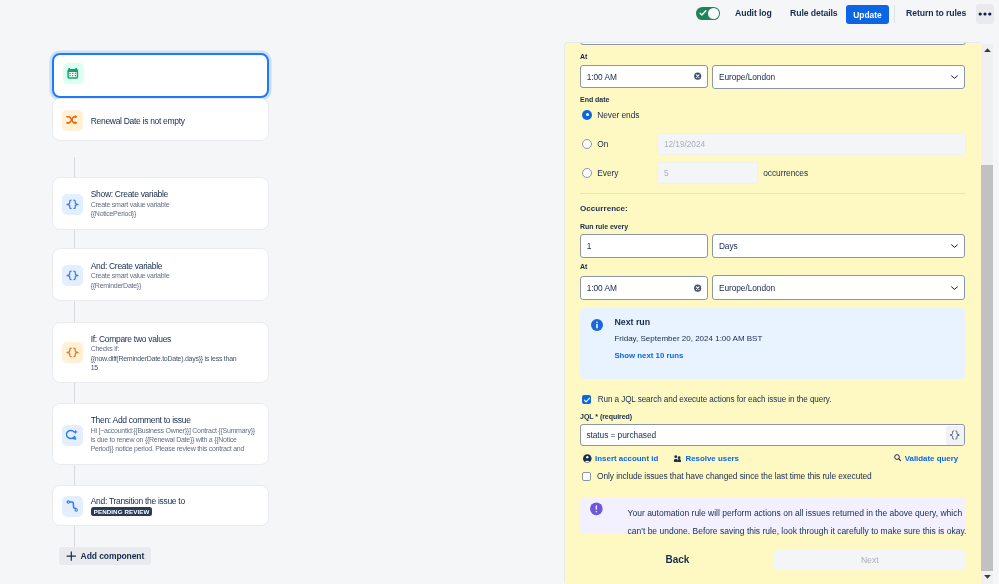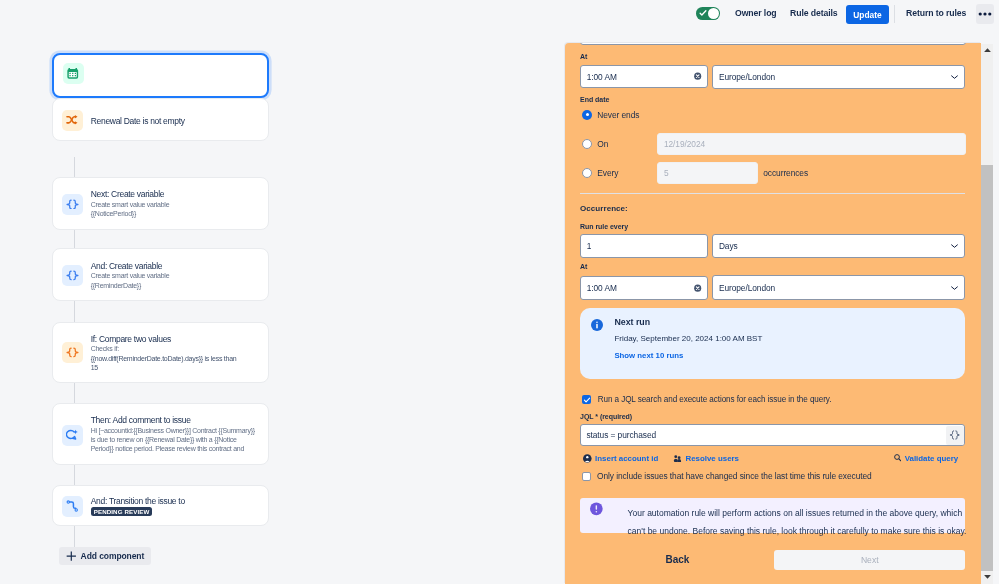--- a/index.html
+++ b/index.html
@@ -23,52 +23,52 @@
   .card.sel{border:2px solid #1d7afc;box-shadow:0 0 0 2.6px rgba(101,163,252,0.28);}
   .card-ic{position:absolute;left:9px;width:21px;height:21px;border-radius:5px;display:flex;align-items:center;justify-content:center;}
   .card-body{position:absolute;left:38.2px;right:5px;}
   .card-title{font-size:8.5px;font-weight:400;color:#172b4d;line-height:10.7px;letter-spacing:-0.3px;}
   .card-sub{font-size:7.0px;color:#626f86;line-height:9.3px;letter-spacing:-0.26px;}
   .lozenge{display:inline-block;background:#283b59;color:#fff;font-size:6.2px;font-weight:700;letter-spacing:0.1px;padding:0px 3px;border-radius:2.5px;margin-top:0px;line-height:9.1px;position:absolute;top:11.2px;left:0;}
   .addbtn{position:absolute;left:59.2px;top:547px;width:91.7px;height:18.1px;background:#e9eaee;border-radius:3px;cursor:pointer;}
   .addbtn .lab{position:absolute;left:21.4px;top:4.2px;font-size:8.5px;color:#172b4d;font-weight:700;letter-spacing:-0.08px;}
 
   
-  .panel{position:absolute;left:565.3px;top:42.8px;width:415.7px;height:541.2px;background:#fdba74;border-radius:4px 0 0 0;overflow:hidden;box-shadow:-1px -1px 0 0 rgba(9,30,66,0.06);}
+  .panel{position:absolute;left:565.3px;top:42.8px;width:415.7px;height:541.2px;background:#fef9c3;border-radius:4px 0 0 0;overflow:hidden;box-shadow:-1px -1px 0 0 rgba(9,30,66,0.06);}
   .lbl{position:absolute;font-size:7.0px;color:#172b4d;font-weight:700;letter-spacing:-0.05px;white-space:nowrap;}
   .sect{position:absolute;font-size:8px;color:#172b4d;font-weight:700;letter-spacing:0.05px;}
   .field{position:absolute;box-sizing:border-box;border:1px solid #8b96a8;border-radius:3px;background:#fff;font-size:8.35px;color:#172b4d;display:flex;align-items:center;padding-left:5.6px;letter-spacing:-0.06px;}
   .field.dis{background:#f4f5f7;border:1px solid #f0f1f3;color:#a9b0bd;}
   .radio{position:absolute;width:10px;height:10px;border-radius:50%;box-sizing:border-box;border:1.2px solid #8b96a8;background:#fff;cursor:pointer;}
   .radio.on{border:none;background:#0c66e4;}
   .radio.on::after{content:"";position:absolute;left:3.4px;top:3.4px;width:3.2px;height:3.2px;border-radius:50%;background:#fff;}
   .rlab{position:absolute;font-size:8.4px;color:#172b4d;white-space:nowrap;letter-spacing:-0.08px;}
   .divider{position:absolute;height:1px;background:#dfe1e6;}
-  .infobox{position:absolute;background:#e9f2ff;border-radius:10px;}
+  .infobox{position:absolute;background:#e9f2ff;border-radius:3px;}
   .warnbox{position:absolute;background:#f3f0ff;border-radius:3px;}
   .cbx{position:absolute;width:8.8px;height:8.6px;box-sizing:border-box;border:1.2px solid #8b96a8;border-radius:2px;background:#fff;cursor:pointer;}
   .cbx.on{background:#0c66e4;border:none;}
   .lnk{position:absolute;font-size:7.9px;color:#0c66e4;font-weight:700;white-space:nowrap;cursor:pointer;}
   .sb{position:absolute;left:981.3px;top:43.6px;width:12px;height:540.4px;background:#f0f0f0;}
   .sb-arrow{position:absolute;left:0;width:12px;height:13px;display:flex;align-items:center;justify-content:center;cursor:pointer;}
   .sb-thumb{position:absolute;left:0px;width:12px;background:#c1c1c1;cursor:pointer;}
 </style>
 </head>
 <body>
 
 <div class="page">
 
   <div class="header">
     <div class="toggle">
       <svg class="chk" viewBox="0 0 12 12">
           <path d="M1.7 6.3 L4.3 8.9 L10.3 2.7" stroke="#ffffff" stroke-width="2" fill="none" stroke-linecap="round" stroke-linejoin="round"></path>
         </svg>
       <div class="knob"></div>
     </div>
-    <div class="hdr-link" style="left:735px">Owner log</div>
+    <div class="hdr-link" style="left:735px">Audit log</div>
     <div class="hdr-link" style="left:790px">Rule details</div>
     <div class="btn-update">Update</div>
     <div class="hdr-sep"></div>
     <div class="hdr-link" style="left:906px">Return to rules</div>
     <div class="more-btn">
       <svg width="14" height="4" viewBox="0 0 14 4">
           <circle cx="2.2" cy="2" r="1.6" fill="#0d1c3e"></circle>
           <circle cx="7" cy="2" r="1.6" fill="#0d1c3e"></circle>
           <circle cx="11.8" cy="2" r="1.6" fill="#0d1c3e"></circle>
         </svg>
@@ -116,21 +116,21 @@
     </div>
 
     <div class="card" style="top:177px;height:52.5px">
       <div class="card-ic" style="top:15.5px;background:#e3efff">
         <svg width="13" height="10.8" viewBox="0 0 26 22">
           <path d="M10.2 2.3 C7.7 2.3 7.3 3.4 7.3 5.6 V7.6 C7.3 9.6 6.3 10.6 2.0 10.8 V11.2 C6.3 11.4 7.3 12.4 7.3 14.4 V16.4 C7.3 18.6 7.7 19.7 10.2 19.7" stroke="#3d7fef" stroke-width="2.6" fill="none" stroke-linecap="round" stroke-linejoin="round"></path>
           <path d="M15.8 2.3 C18.3 2.3 18.7 3.4 18.7 5.6 V7.6 C18.7 9.6 19.7 10.6 24.0 10.8 V11.2 C19.7 11.4 18.7 12.4 18.7 14.4 V16.4 C18.7 18.6 18.3 19.7 15.8 19.7" stroke="#3d7fef" stroke-width="2.6" fill="none" stroke-linecap="round" stroke-linejoin="round"></path>
         </svg>
       </div>
       <div class="card-body" style="top:11px">
-        <div class="card-title">Next: Create variable</div>
+        <div class="card-title">Show: Create variable</div>
         <div class="card-sub">Create smart value variable</div>
         <div class="card-sub">{{NoticePeriod}}</div>
       </div>
     </div>
 
     <div class="card" style="top:248px;height:53px">
       <div class="card-ic" style="top:16px;background:#e3efff">
         <svg width="13" height="10.8" viewBox="0 0 26 22">
           <path d="M10.2 2.3 C7.7 2.3 7.3 3.4 7.3 5.6 V7.6 C7.3 9.6 6.3 10.6 2.0 10.8 V11.2 C6.3 11.4 7.3 12.4 7.3 14.4 V16.4 C7.3 18.6 7.7 19.7 10.2 19.7" stroke="#3d7fef" stroke-width="2.6" fill="none" stroke-linecap="round" stroke-linejoin="round"></path>
           <path d="M15.8 2.3 C18.3 2.3 18.7 3.4 18.7 5.6 V7.6 C18.7 9.6 19.7 10.6 24.0 10.8 V11.2 C19.7 11.4 18.7 12.4 18.7 14.4 V16.4 C18.7 18.6 18.3 19.7 15.8 19.7" stroke="#3d7fef" stroke-width="2.6" fill="none" stroke-linecap="round" stroke-linejoin="round"></path>

